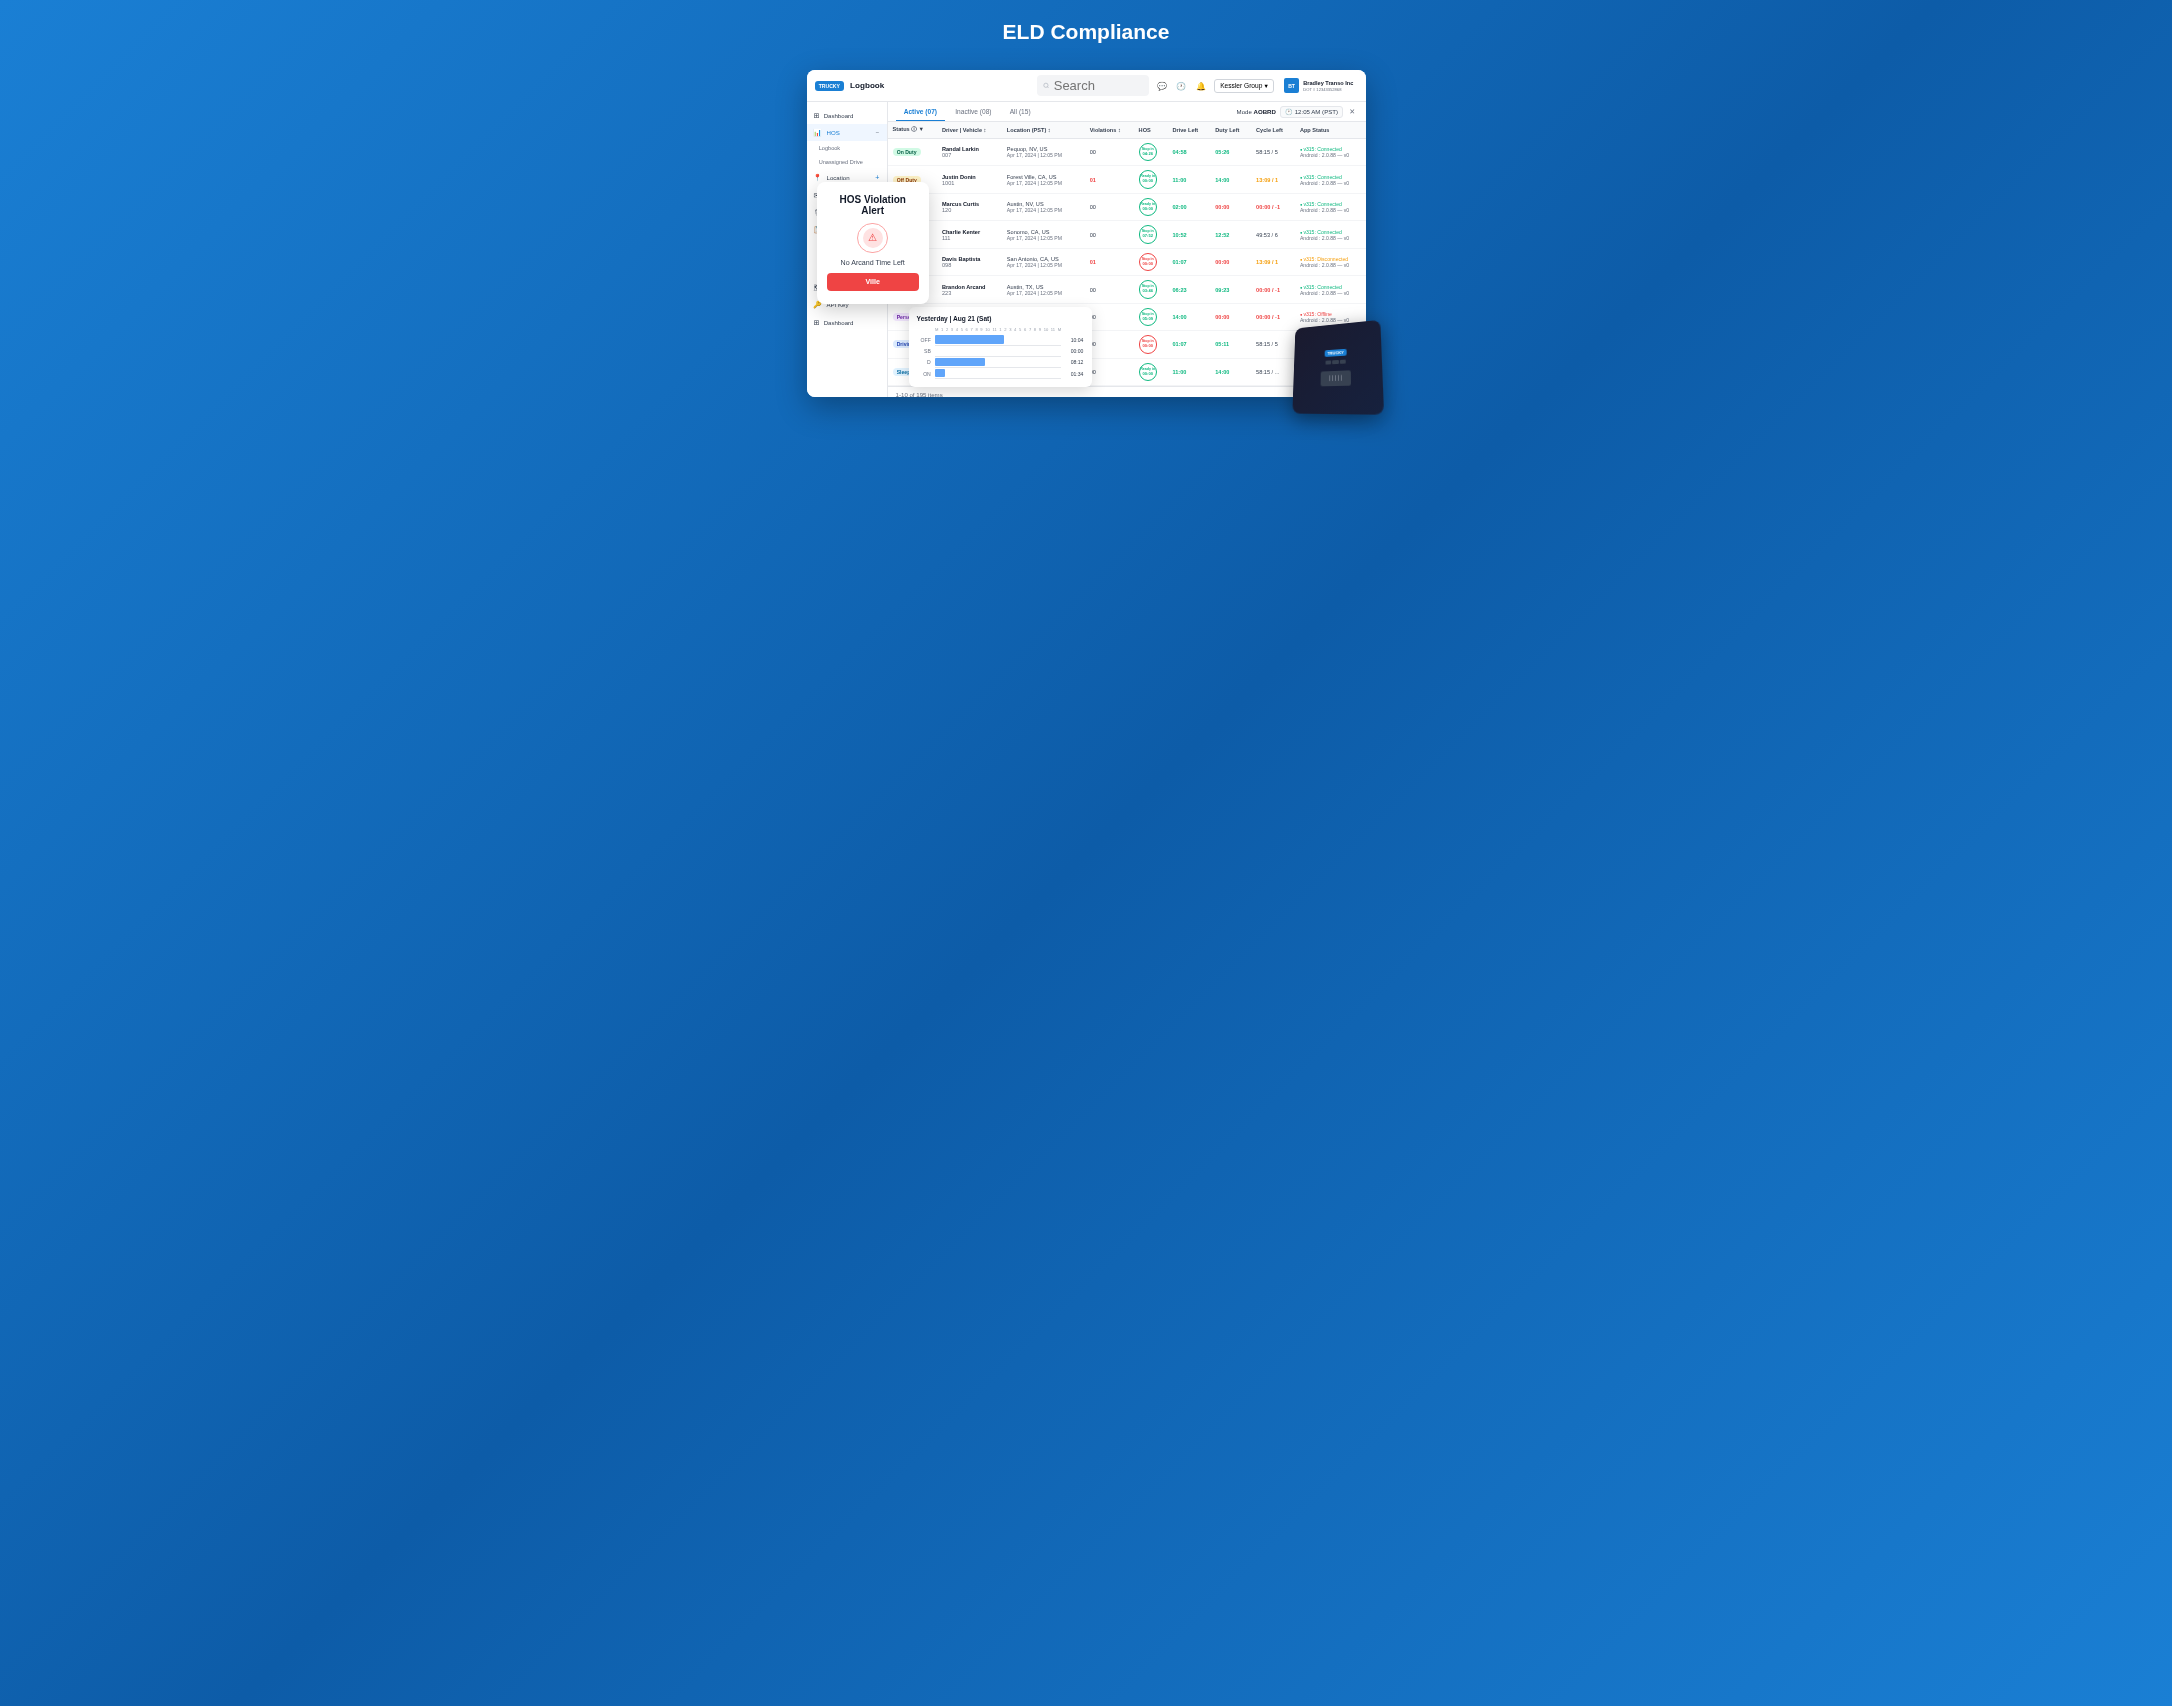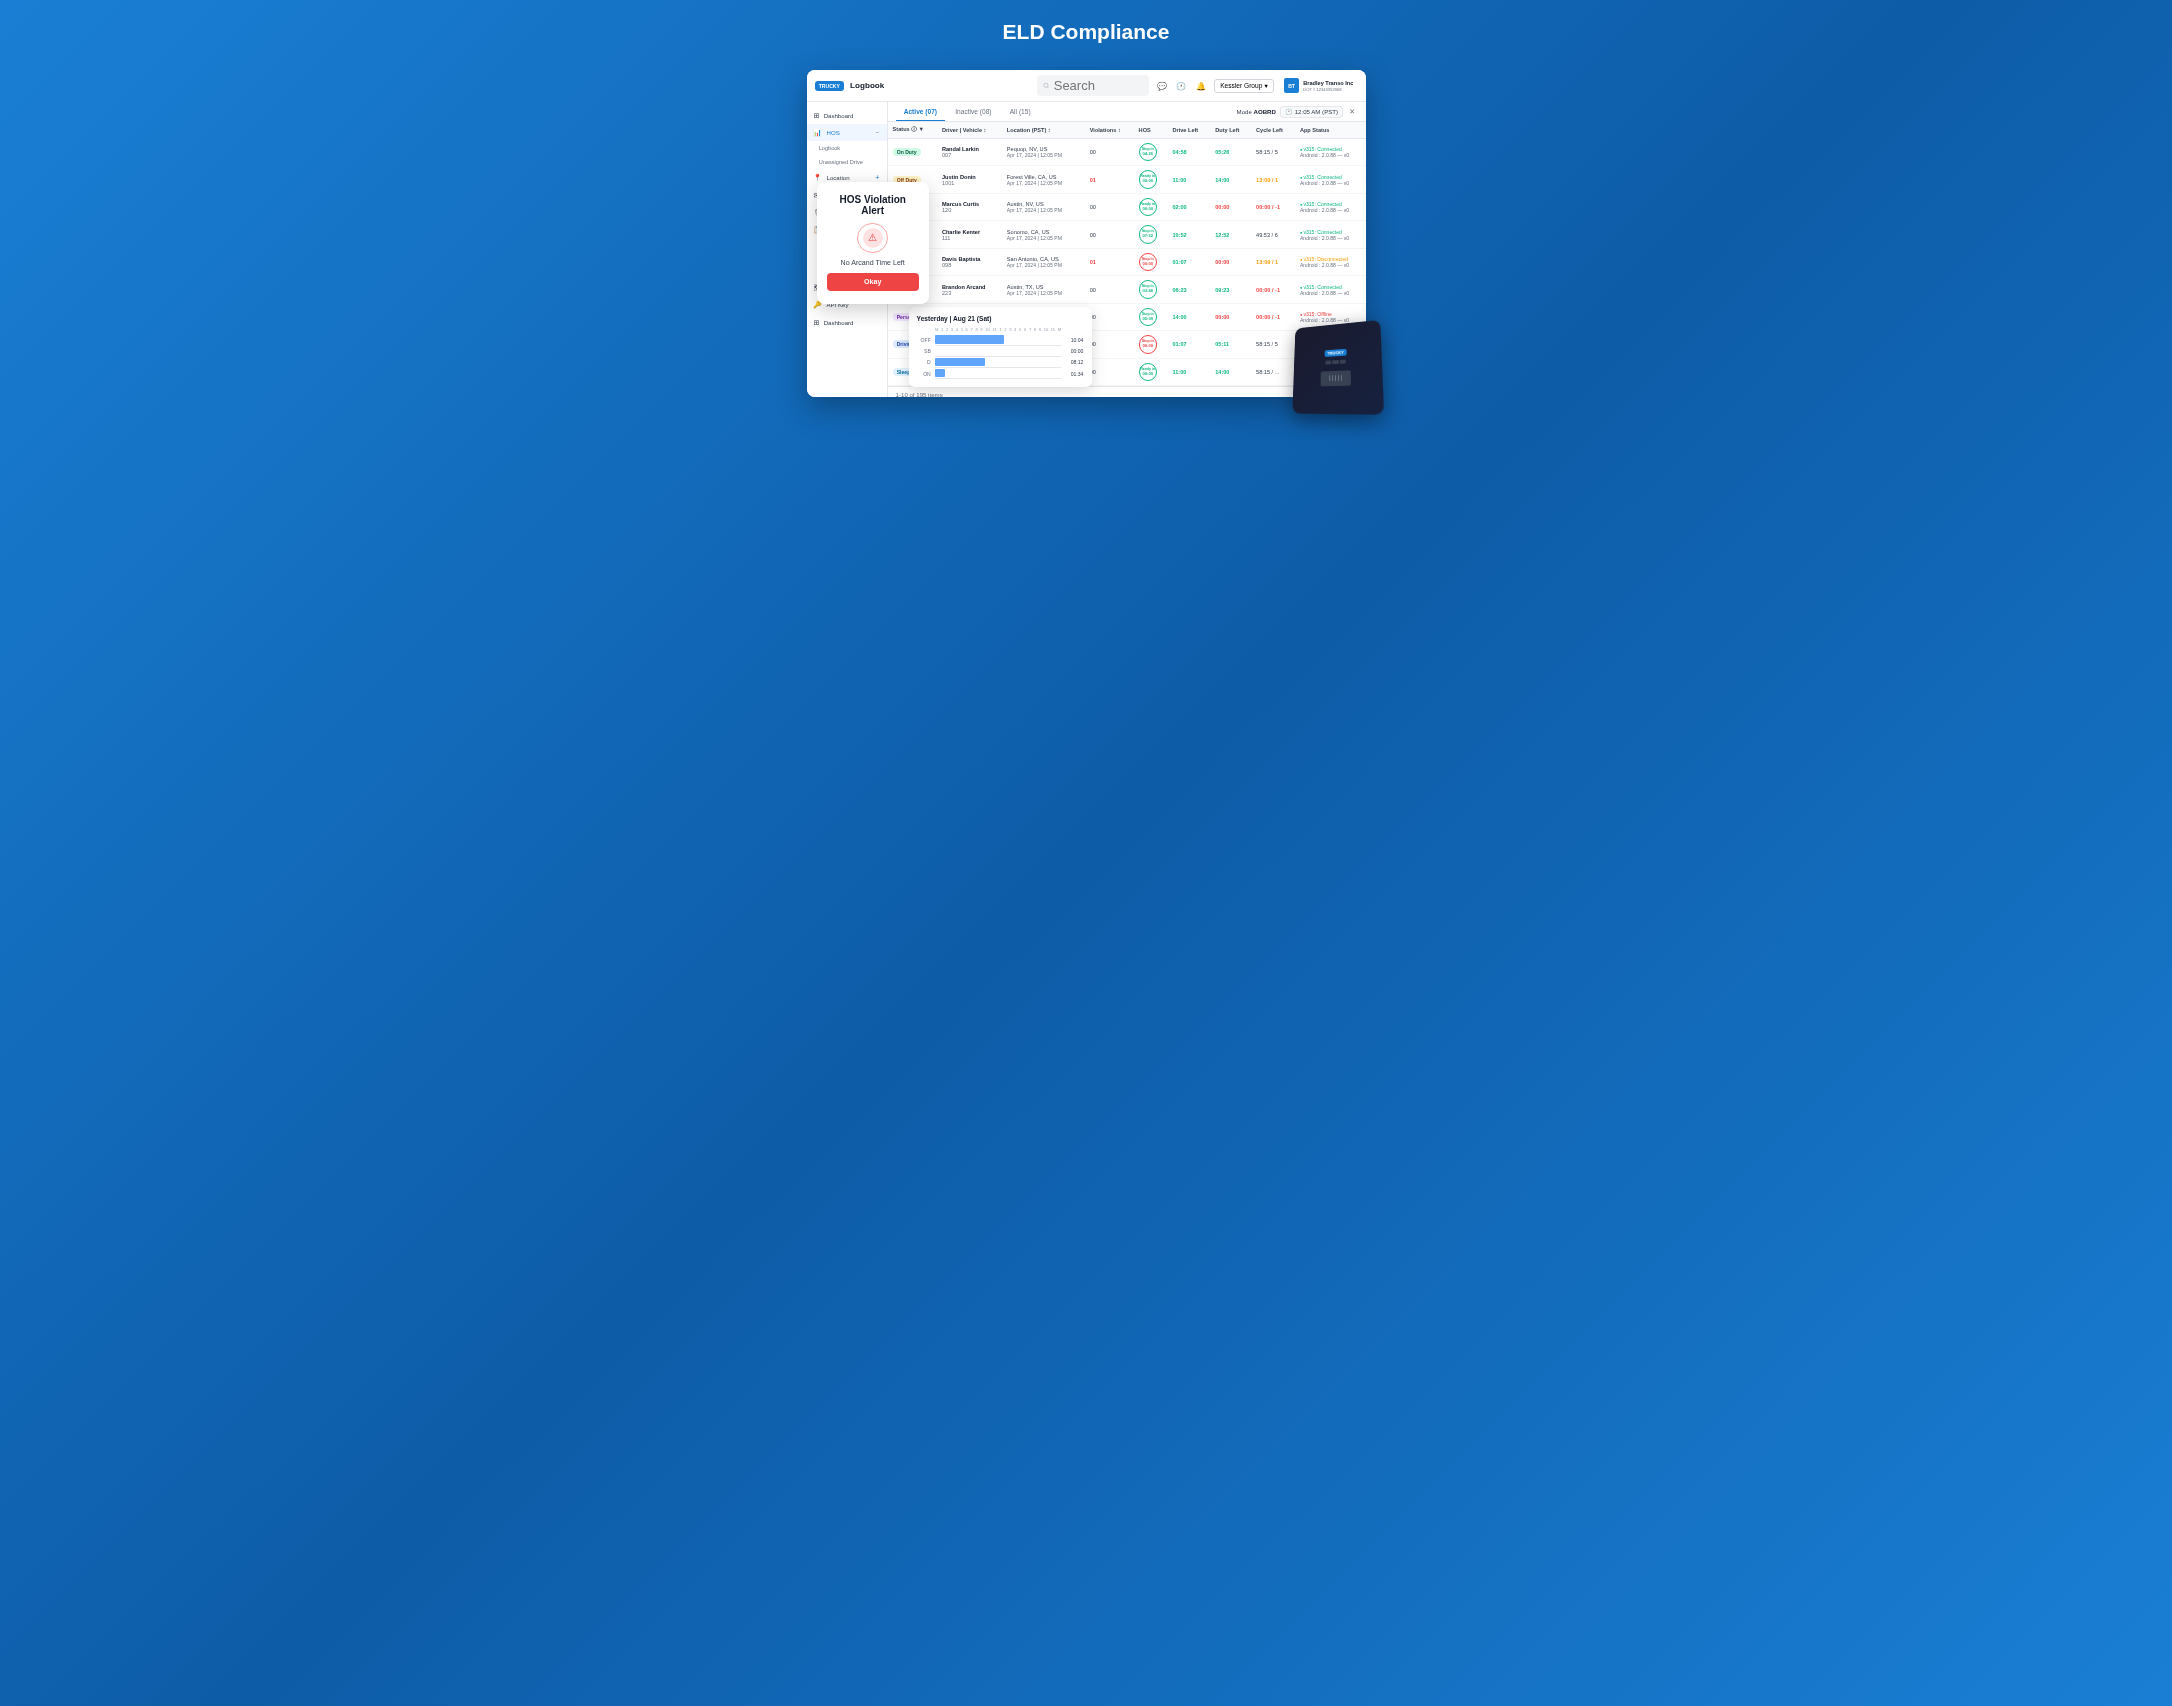--- a/index.html
+++ b/index.html
@@ -852,21 +852,21 @@
 
       </div>
     </div>
 
     <div class="alert-modal">
       <div class="alert-title">HOS Violation Alert</div>
       <div class="alert-icon-wrapper">
         <div class="alert-icon-inner">⚠</div>
       </div>
       <div class="alert-message">No Arcand Time Left</div>
-      <button class="alert-okay-btn">Okay</button>
+      <button class="alert-okay-btn">Ville</button>
     </div>
 
     <div class="chart-panel">
       <div class="chart-date">Yesterday | Aug 21 (Sat)</div>
       <div class="chart-time-headers">
         <span>M</span>
           <span>1</span>
           <span>2</span>
           <span>3</span>
           <span>4</span>

